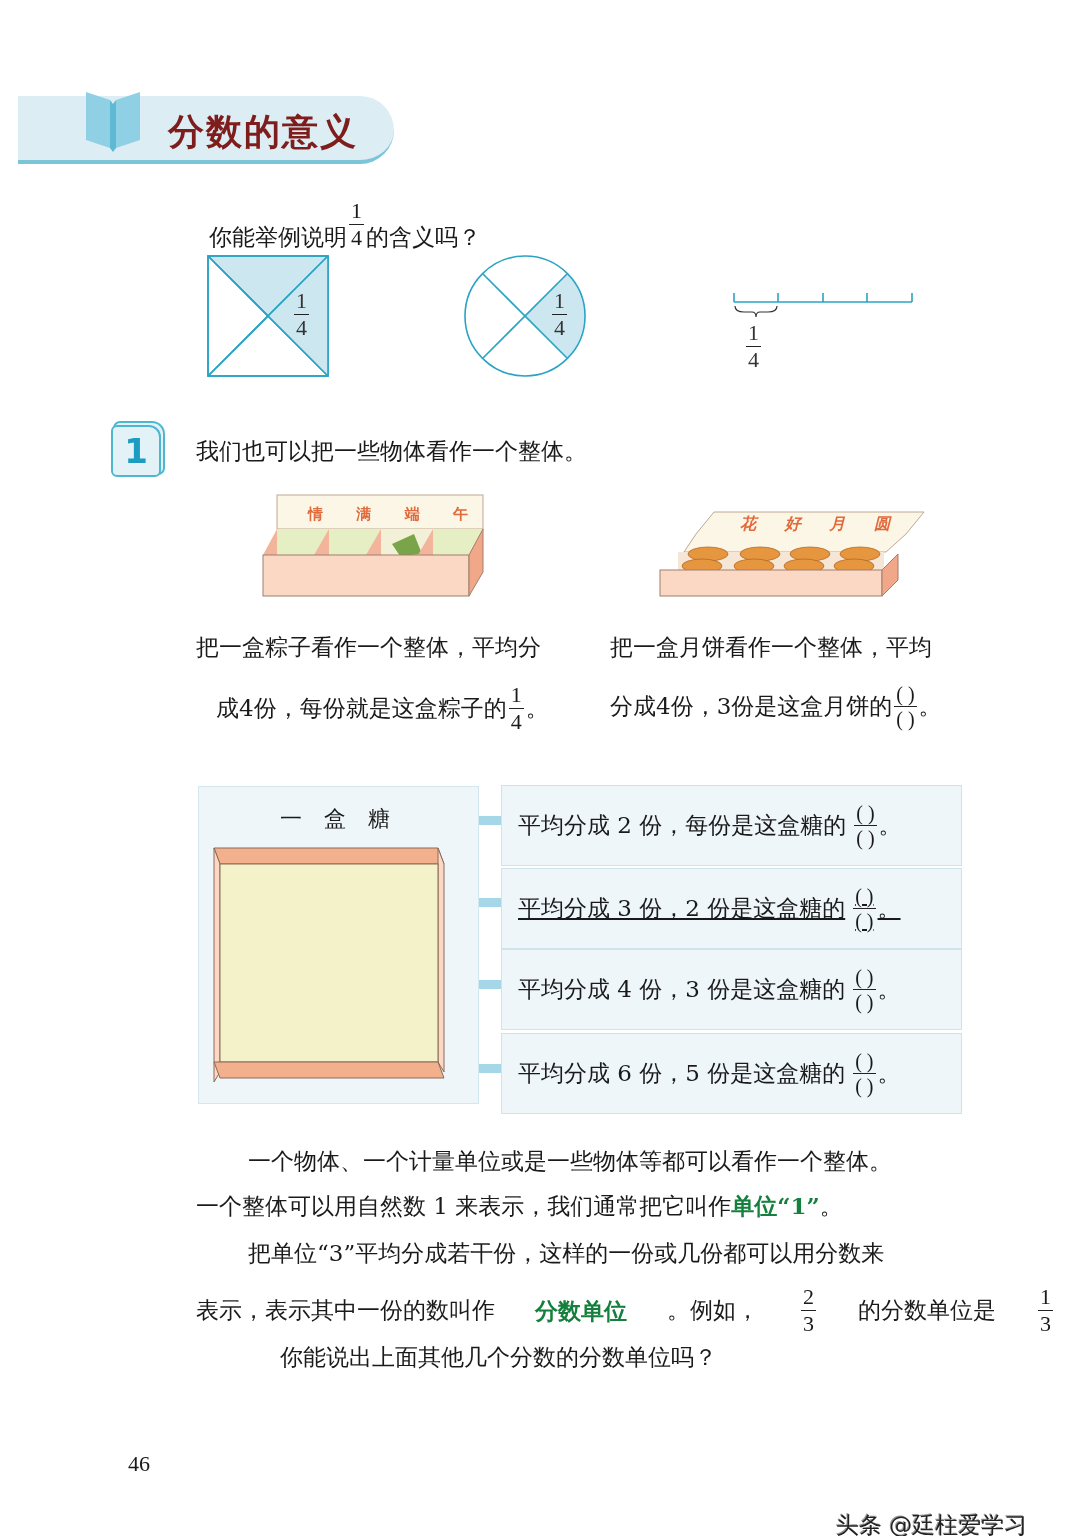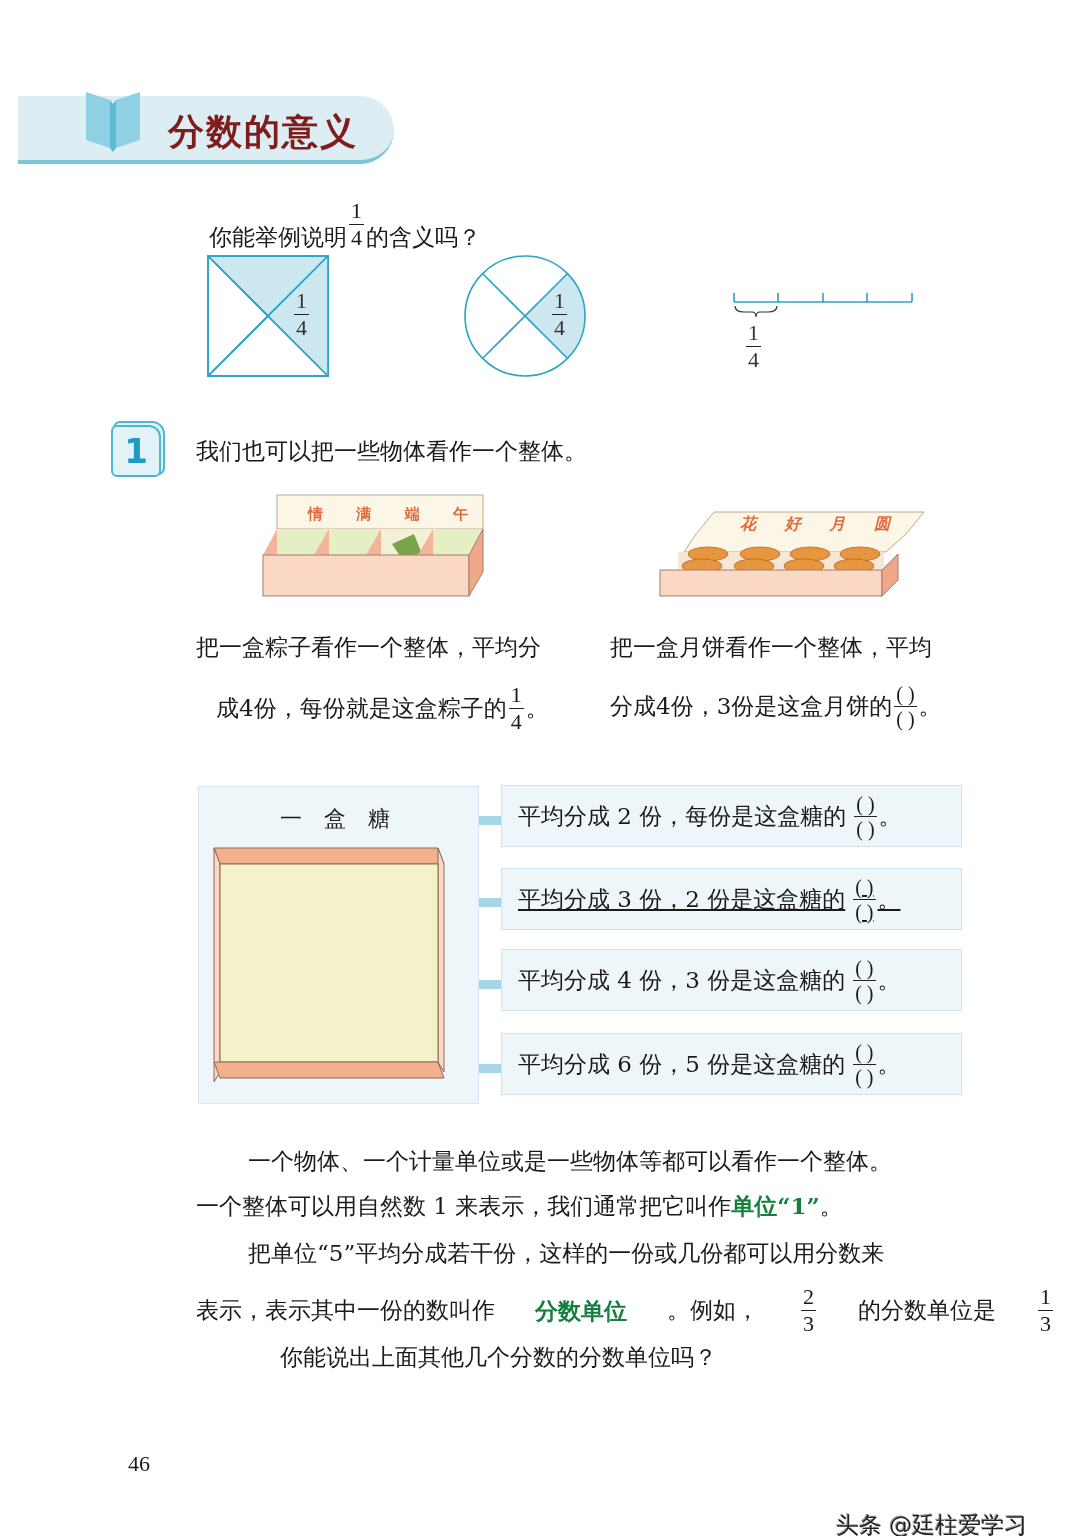--- a/index.html
+++ b/index.html
@@ -33,21 +33,21 @@
     left:111px; top:425px; width:50px; height:52px; box-sizing:border-box;
     border:2px solid #4fb6d2; border-radius:6px 12px 6px 6px; background:#e3f2f7;
     display:flex; align-items:center; justify-content:center;
     font-size:34px; font-weight:bold; color:#1c9cc0;
     font-family:"DejaVu Sans","Liberation Sans",sans-serif;
     box-shadow:3px -3px 0 -1px #e3f2f7, 3px -3px 0 1px #4fb6d2;
   }
 
   
   .candy-panel { left:198px; top:786px; width:281px; height:318px; background:#eef6fa; border:1px solid #d2e7ef; box-sizing:border-box; }
-  .option-box { left:501px; width:461px; height:62px; background:#eef6fa; border:1px solid #cfe3ec; box-sizing:border-box; display:flex; align-items:center; padding-left:16px; }
+  .option-box { left:501px; width:461px; height:81px; background:#eef6fa; border:1px solid #cfe3ec; box-sizing:border-box; display:flex; align-items:center; padding-left:16px; }
   .connector { left:479px; width:22px; height:9px; background:#a6d7e8; }
 
   .red { color:#15803d; font-weight:bold; }
 </style>
 </head>
 <body>
 
 <div class="abs banner"></div>
 <svg class="abs" style="left:84px;top:86px" width="58" height="66">
   <path d="M2 6 L26 14 L26 62 L2 54 Z" fill="#8fd0e4"></path>
@@ -229,21 +229,21 @@
       <span class="bar"></span>
       <span class="d">(  )</span>
     </span>
   <span>。</span>
 </div>
 
 <div class="abs txt" style="left:248px;top:1150px;">一个物体、一个计量单位或是一些物体等都可以看作一个整体。</div>
 <div class="abs txt" style="left:196px;top:1194px;">
   <span>一个整体可以用自然数 1 来表示，我们通常把它叫作</span><span class="red">单位“1”</span><span>。</span>
 </div>
-<div class="abs txt" style="left:248px;top:1242px;">把单位“5”平均分成若干份，这样的一份或几份都可以用分数来</div>
+<div class="abs txt" style="left:248px;top:1242px;">把单位“3”平均分成若干份，这样的一份或几份都可以用分数来</div>
 <div class="abs txt" style="left:196px;top:1286px;display:flex;align-items:center;gap:40px;">
   <span>表示，表示其中一份的数叫作</span>
     <span class="red">分数单位</span>
     <span>。例如，</span>
   <span class="frac serif" style="font-size:22px">
       <span class="n">2</span>
       <span class="bar"></span>
       <span class="d">3</span>
     </span>
   <span>的分数单位是</span>

